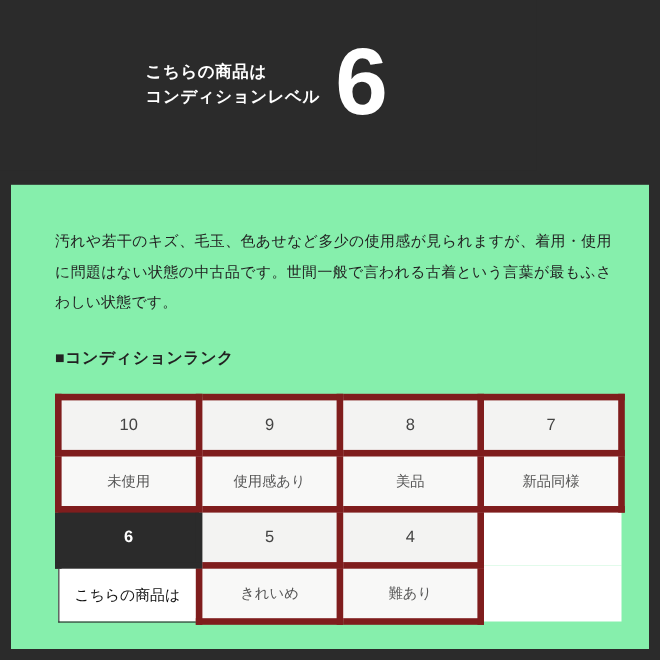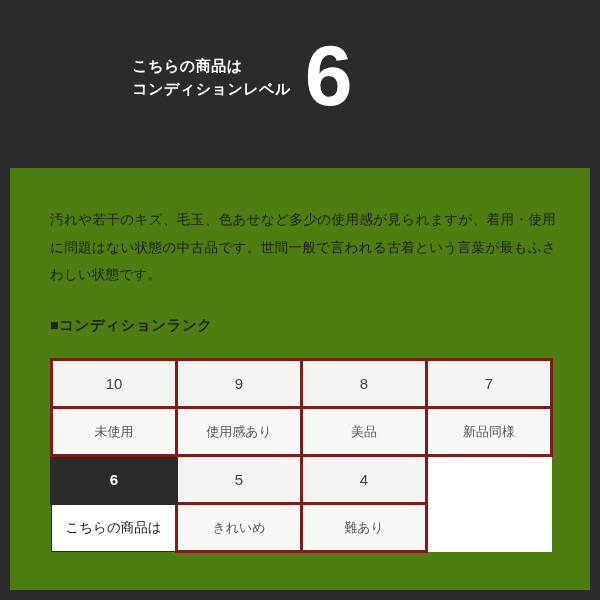--- a/index.html
+++ b/index.html
@@ -68,21 +68,21 @@
     position: relative;
     top: 8px;
   }
   
   .card {
     position: absolute;
     left: 10px;
     top: 168px;
     width: 580px;
     height: 422px;
-    background: #4d7c0f;
+    background: #86efac;
     box-sizing: border-box;
   }
   .desc {
     position: absolute;
     left: 40px;
     top: 38px;
     width: 506px;
     color: #222222;
     font-size: 13.5px;
     line-height: 2.05;
@@ -103,21 +103,21 @@
     position: absolute;
     left: 40px;
     top: 190px;
     border-collapse: collapse;
     table-layout: fixed;
     width: 488px;
   }
   .rank-table td {
     width: 122px;
     height: 45px;
-    border: 3px solid #7f1d1d;
+    border: 6px solid #7f1d1d;
     text-align: center;
     vertical-align: middle;
     color: #555555;
     font-size: 14px;
     padding: 0;
   }
   .rank-table td.num {
     background: #f3f3f2;
     font-size: 15px;
     color: #444444;

